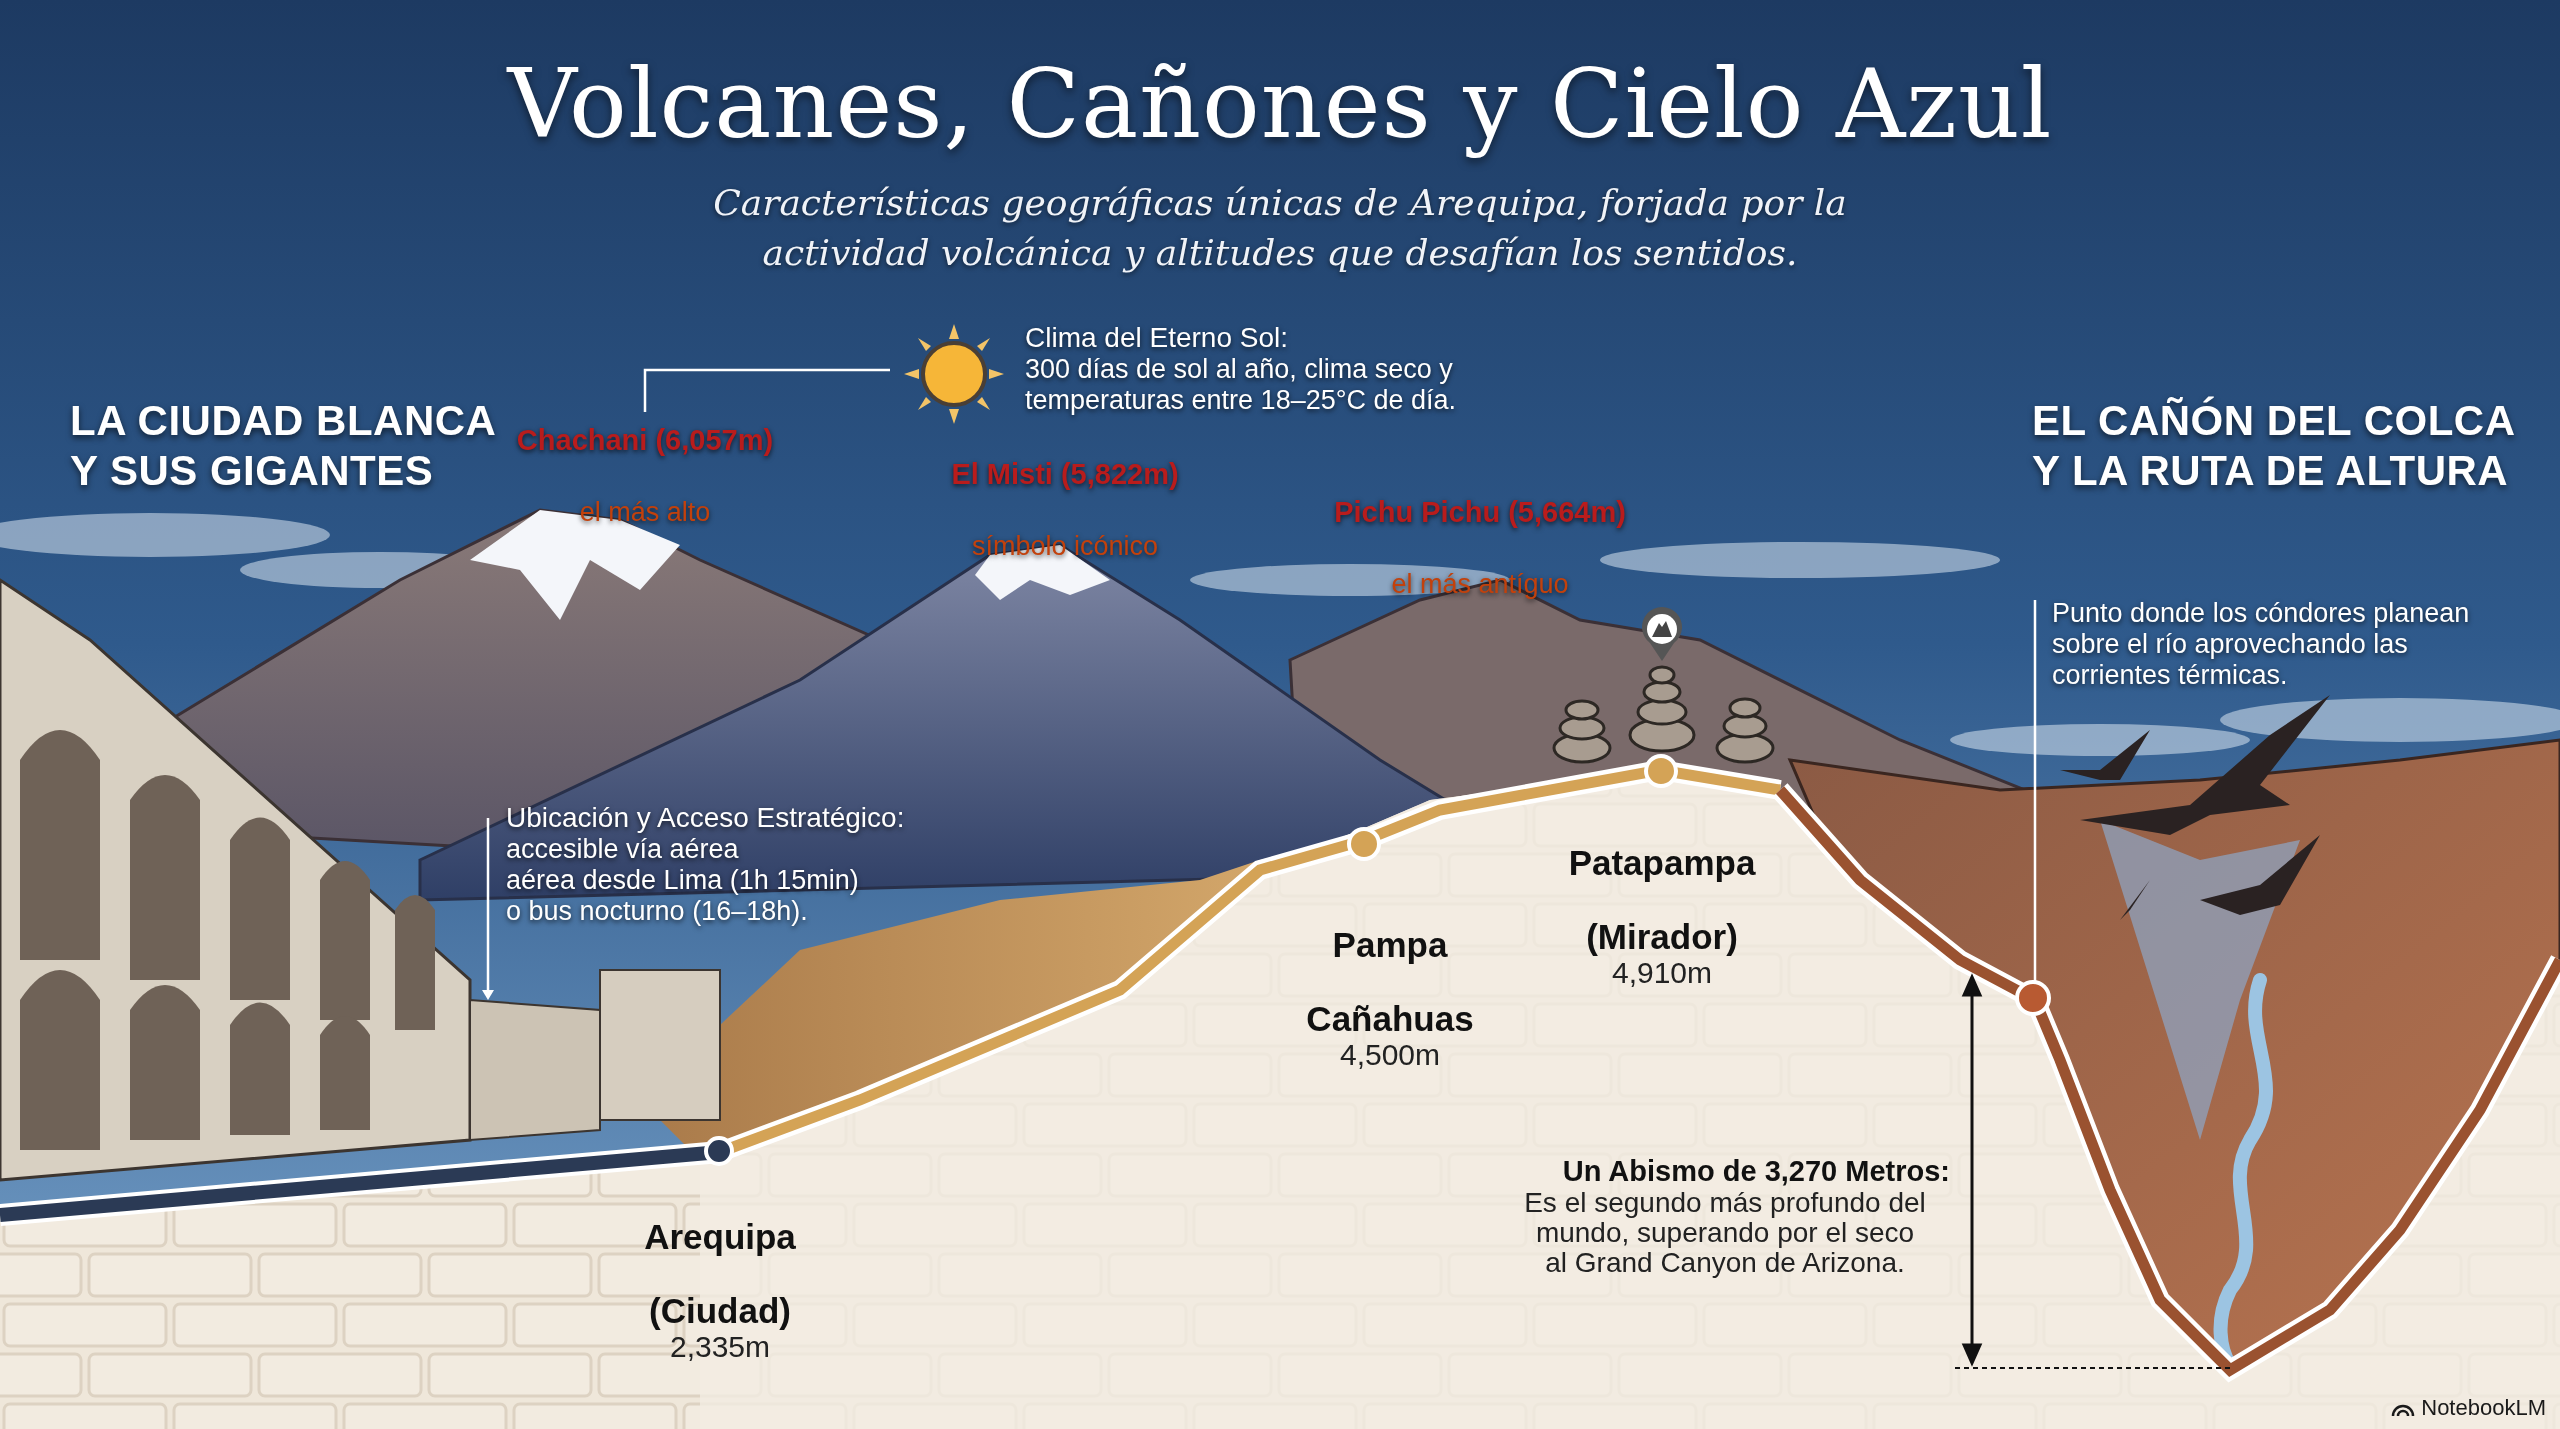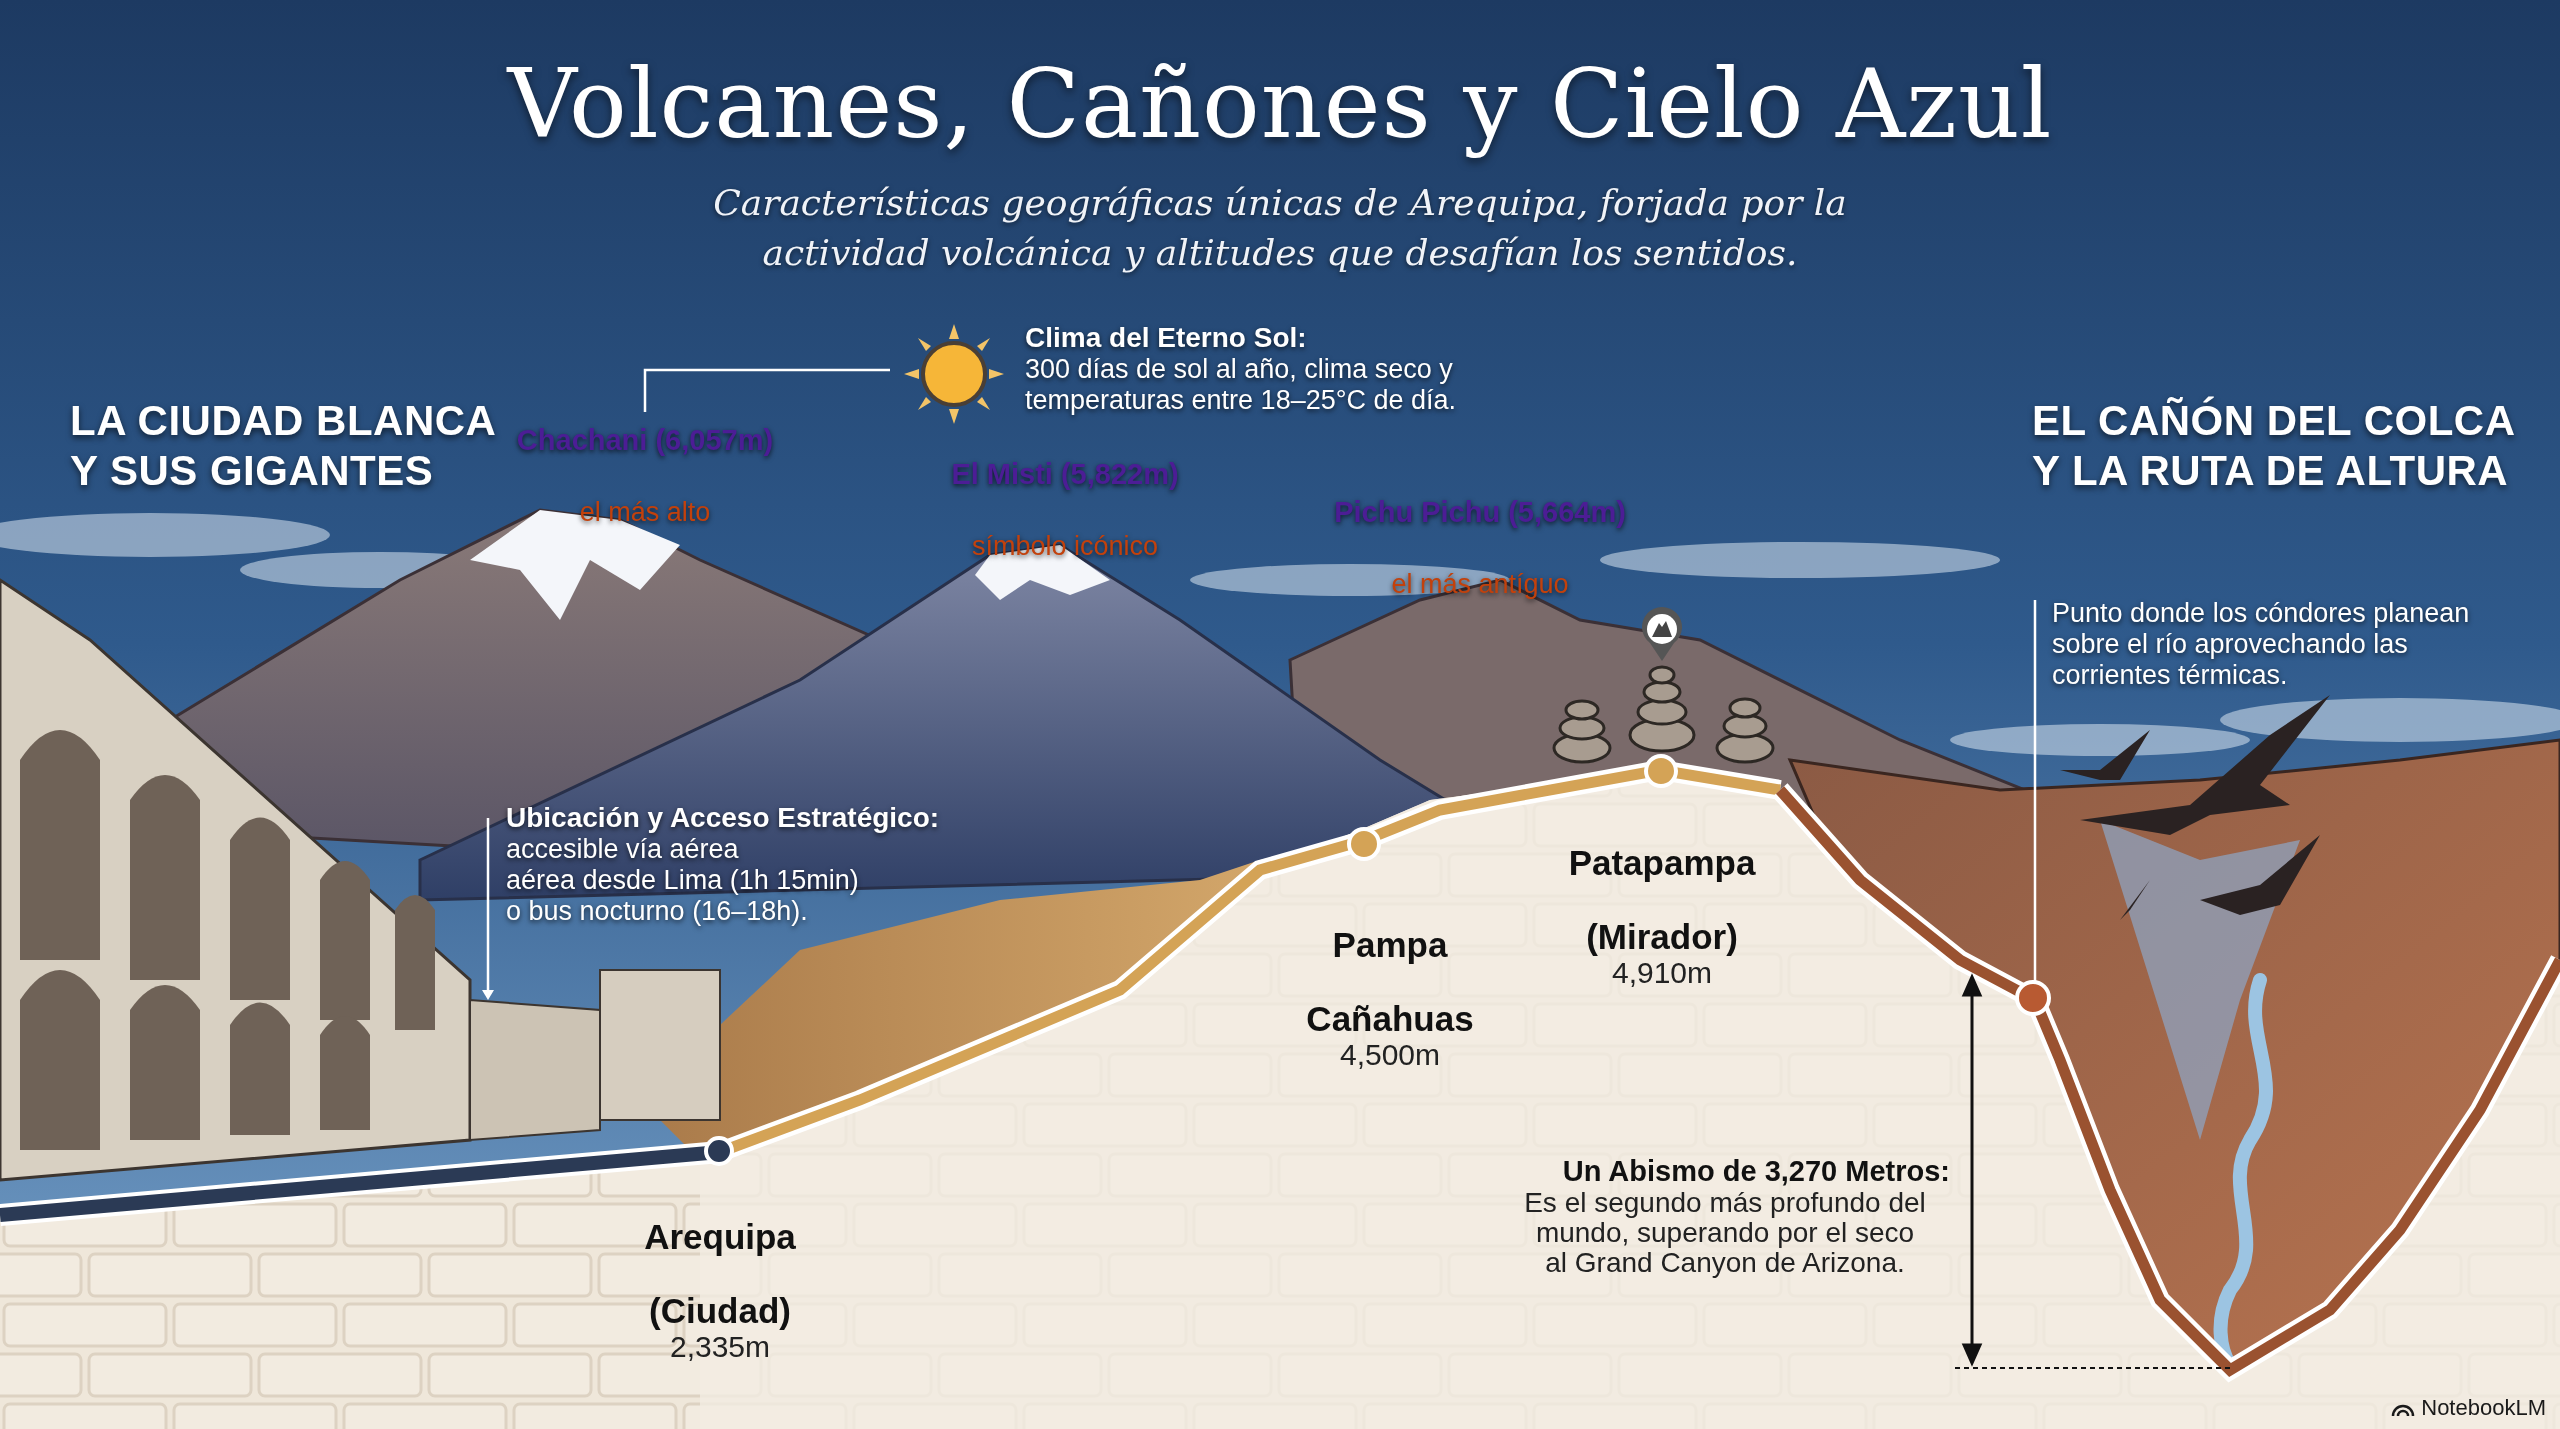--- a/index.html
+++ b/index.html
@@ -9,24 +9,24 @@
   svg.scene { position:absolute; left:0; top:0; width:2560px; height:1429px; }
   .abs { position:absolute; }
   .title { left:0; width:2560px; top:48px; text-align:center; color:#fff;
            font-family:"DejaVu Serif", serif; font-size:96px; letter-spacing:1px;
            text-shadow:0 4px 8px rgba(0,0,0,.55); }
   .subtitle { left:0; width:2560px; top:178px; text-align:center; color:#f0f3f8;
               font-family:"DejaVu Serif", serif; font-style:italic; font-size:36px; line-height:50px;
               text-shadow:0 2px 5px rgba(0,0,0,.6); }
   .section-h { color:#fff; font-weight:bold; font-size:42px; line-height:50px;
                text-shadow:0 3px 6px rgba(0,0,0,.6); letter-spacing:0.5px; }
-  .vol-name { color:#4c1d95; font-weight:bold; font-size:29px; text-align:center;
+  .vol-name { color:#b91c1c; font-weight:bold; font-size:29px; text-align:center;
               text-shadow:0 2px 5px rgba(0,0,0,.7); white-space:nowrap; }
   .vol-sub { color:#c2410c; font-size:27px; text-align:center; text-shadow:0 2px 5px rgba(0,0,0,.7); white-space:nowrap;margin-top:40px; }
-  .note-title { color:#fff; font-weight:bold; font-size:28px; text-shadow:0 2px 5px rgba(0,0,0,.7); white-space:nowrap; }
+  .note-title { color:#fff; font-weight:normal; font-size:28px; text-shadow:0 2px 5px rgba(0,0,0,.7); white-space:nowrap; }
   .note-text { color:#fff; font-size:27px; line-height:31px; text-shadow:0 2px 5px rgba(0,0,0,.7); white-space:nowrap; }
   .stop-name { color:#111; font-weight:bold; font-size:35px; line-height:38px; text-align:center; white-space:nowrap;margin-top:36px; }
   .stop-alt { color:#222; font-size:30px; text-align:center; }
   .dark-title { color:#111; font-weight:bold; font-size:29px; text-align:right; white-space:nowrap;margin-top:43px; }
   .dark-text { color:#222; font-size:28px; line-height:30px; text-align:center; white-space:nowrap; }
   .brand { right:14px; bottom:8px; color:#1a1a1a; font-size:22px; display:flex; align-items:center; gap:6px; }
 </style>
 </head>
 <body>
 

